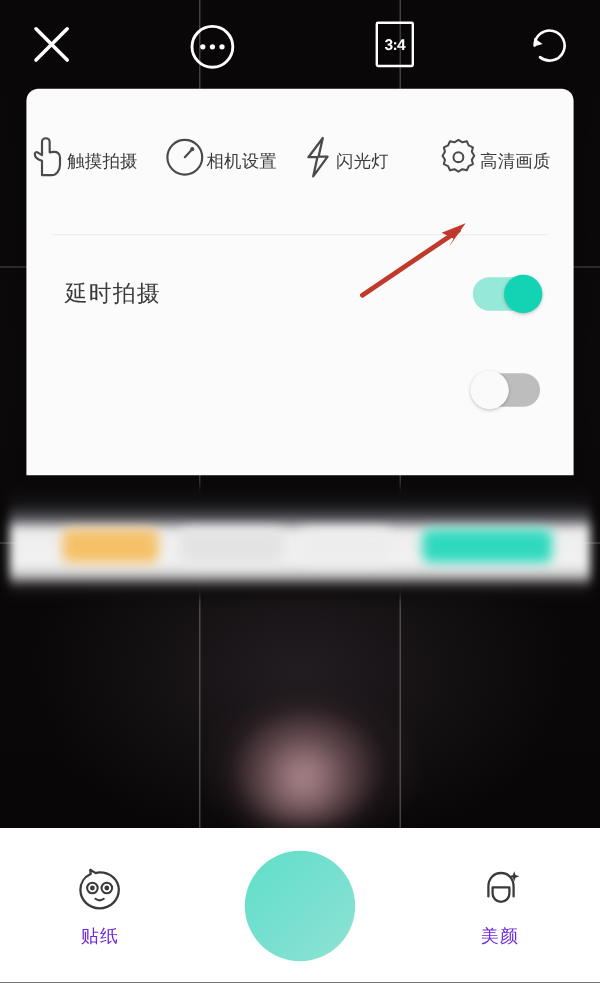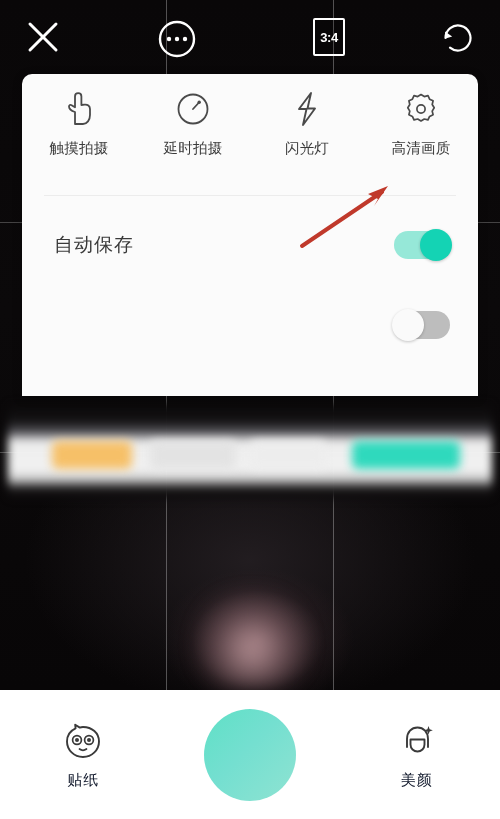--- a/index.html
+++ b/index.html
@@ -133,21 +133,21 @@
     position: absolute;
     left: 0;
     top: 12px;
     width: 456px;
     height: 90px;
     display: flex;
   }
   .mode-item {
     flex: 1;
     display: flex;
-    flex-direction: column;
+    flex-direction: row;
     align-items: center;
     justify-content: flex-start;
     cursor: pointer;
   }
   .mode-icon {
     height: 46px;
     display: flex;
     align-items: center;
     justify-content: center;
   }
@@ -236,21 +236,21 @@
   }
   .bottom-icon {
     height: 46px;
     display: flex;
     align-items: center;
     justify-content: center;
   }
   .bottom-label {
     margin-top: 6px;
     font-size: 15px;
-    color: #0f172a;
+    color: #6d28d9;
     letter-spacing: 1px;
   }
   .shutter {
     width: 92px;
     height: 92px;
     border-radius: 50%;
     background: linear-gradient(135deg, #5fe0c6 0%, #74dfd0 45%, #8fe3d2 100%);
     cursor: pointer;
   }
   .album-thumb {
@@ -340,21 +340,21 @@
       </div>
 
       <div class="mode-item">
         <div class="mode-icon">
           <svg width="36" height="36" viewBox="0 0 36 36">
             <circle cx="18" cy="18" r="14.5" fill="none" stroke="#4a4a4a" stroke-width="1.8"></circle>
             <line x1="18" y1="18" x2="24" y2="11.5" stroke="#4a4a4a" stroke-width="1.8" stroke-linecap="round"></line>
             <circle cx="24.2" cy="11.3" r="1.7" fill="#4a4a4a"></circle>
           </svg>
         </div>
-        <div class="mode-label">延时拍摄</div>
+        <div class="mode-label">相机设置</div>
       </div>
 
       <div class="mode-item">
         <div class="mode-icon">
           <svg width="30" height="38" viewBox="0 0 30 38">
             <path d="M19 3 L7 19 L14.5 19 L11 35 L23 18.5 L15.5 18.5 Z" fill="none" stroke="#4a4a4a" stroke-width="1.9" stroke-linejoin="round"></path>
           </svg>
         </div>
         <div class="mode-label">闪光灯</div>
       </div>
@@ -367,21 +367,21 @@
             <circle cx="18" cy="18" r="4.1" fill="none" stroke="#4a4a4a" stroke-width="1.7"></circle>
           </svg>
         </div>
         <div class="mode-label">高清画质</div>
       </div>
     </div>
 
     <div class="panel-divider"></div>
 
     <div class="toggle-row toggle-row-1">
-      <div class="toggle-label">自动保存</div>
+      <div class="toggle-label">延时拍摄</div>
       <div class="switch on">
         <div class="knob"></div>
       </div>
     </div>
 
     <div class="toggle-row toggle-row-2">
       <div class="switch off">
         <div class="knob"></div>
       </div>
     </div>

